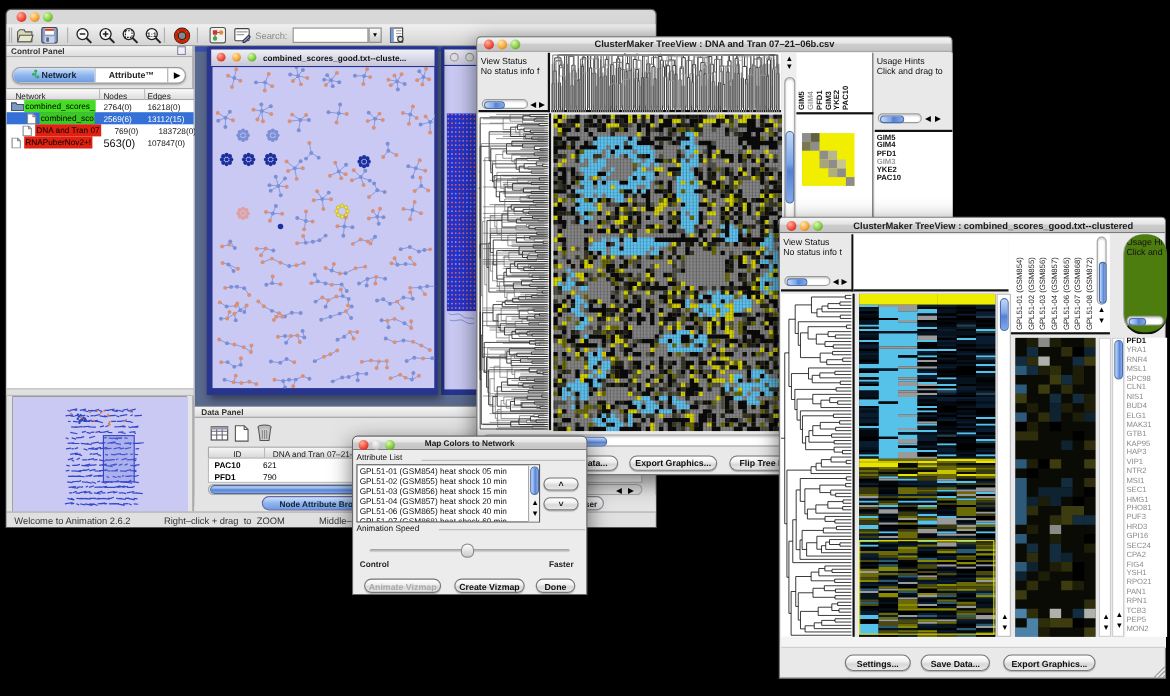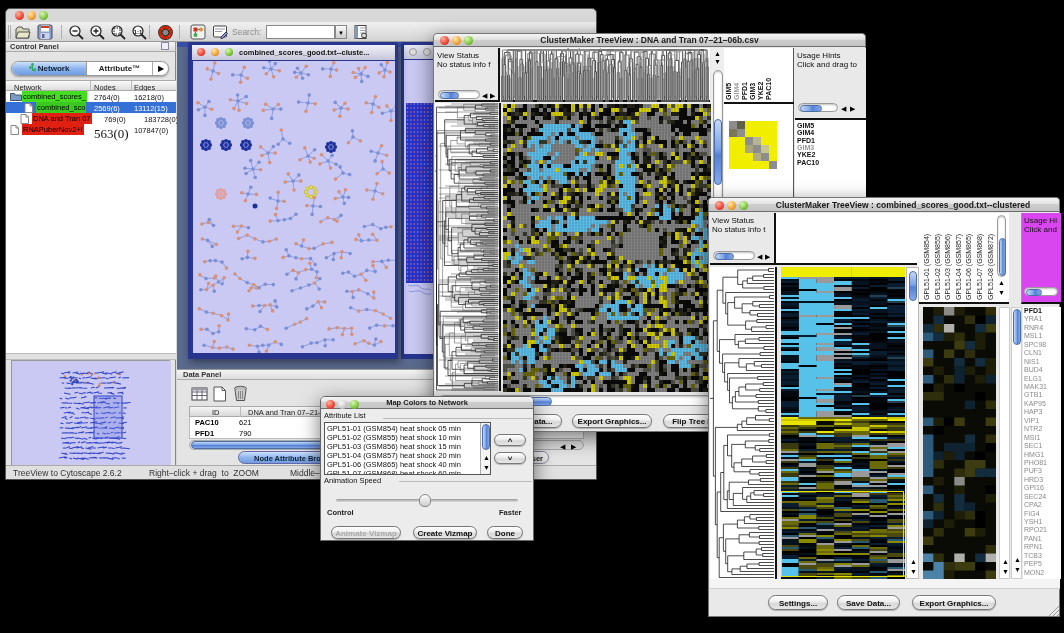--- a/index.html
+++ b/index.html
@@ -150,21 +150,21 @@
         <div class="abs" style="left:16px;top:0;height:11px;background:#e02010;font-size:7.5px;line-height:11px;color:#000;padding:0 1px;white-space:nowrap;overflow:hidden;max-width:70px;">DNA and Tran 07</div>
         <span class="abs" style="left:88px;top:2px;font-size:7.5px;color:#111;">769(0)</span>
         <span class="abs" style="left:128px;top:2px;font-size:7.5px;color:#111;">183728(0)</span>
       </div>
       <div class="abs" style="left:0;top:72px;width:142px;height:11px;text-align:center;">
         <svg class="abs" style="left:4px;top:0.5px;" width="9" height="10" viewBox="0 0 9 10">
           <path d="M1 .5h5l2.5 2.5v6.5h-7.5z" fill="#fff" stroke="#888"></path>
           <path d="M6 .5v2.5h2.5" fill="none" stroke="#888"></path>
         </svg>
         <div class="abs" style="left:16px;top:0;height:11px;background:#e02010;font-size:7.5px;line-height:11px;color:#000;padding:0 1px;white-space:nowrap;overflow:hidden;max-width:70px;">RNAPuberNov2+!</div>
-        <span class="abs" style="left:88px;top:2px;font-size:13px;color:#111;font-family:Liberation Serif, serif;">563(0)</span>
+        <span class="abs" style="left:88px;top:2px;font-size:10px;color:#111;">563(0)</span>
         <span class="abs" style="left:128px;top:2px;font-size:7.5px;color:#111;">107847(0)</span>
       </div>
       <div class="abs" style="left:0;top:301px;width:170px;height:7px;background:#e0e0e0;border-top:1px solid #bbb;border-bottom:1px solid #bbb;"></div>
       <div class="abs" style="left:5px;top:308px;width:159px;height:107px;border:1px solid #999;">
         <svg width="159" height="107" xmlns="http://www.w3.org/2000/svg">
           <rect width="159" height="107" fill="#c9c9f3"></rect>
           <path d="M49.3 12L52.0 13.1M51.8 12L58.3 10.7M56.0 12L58.2 11.6M60.6 12L66.2 11.0M63.8 12L68.4 13.3M68.1 12L72.0 12.7M70.9 12L76.3 12.7M74.7 12L78.0 11.1M78.0 12L81.0 13.2M83.1 12L87.0 12.0M85.7 12L92.2 10.8M90.0 12L94.9 13.2M93.1 12L95.5 12.1M95.7 12L100.2 13.3M99.4 12L104.6 10.8M103.7 12L108.7 13.4M106.3 12L111.4 10.9M47.6 17L54.4 16.2M51.9 17L55.8 17.5M56.2 17L58.6 16.5M61.3 17L65.6 16.7M66.8 17L68.9 17.9M70.2 17L73.3 16.8M73.7 17L78.9 15.8M78.6 17L84.5 17.9M82.6 17L85.8 17.7M86.3 17L93.2 16.7M93.6 17L96.4 18.0M96.8 17L103.7 16.0M106.5 17L108.8 16.1M110.2 17L117.0 16.6M49.8 22L52.2 22.2M54.4 22L58.7 22.6M59.2 22L65.6 21.0M63.8 22L70.2 22.0M66.6 22L71.3 21.0M71.0 22L76.9 21.2M73.6 22L77.8 22.2M77.2 22L81.6 23.3M89.1 22L93.7 22.1M94.3 22L99.5 22.1M97.7 22L103.3 20.8M102.3 22L106.8 22.4M105.0 22L108.8 23.1M52.7 27L57.8 27.5M56.5 27L59.4 27.3M59.5 27L63.3 26.9M63.6 27L69.5 26.5M68.5 27L75.2 27.3M78.9 27L82.6 26.2M83.7 27L86.8 25.8M92.0 27L97.7 26.9M96.1 27L101.2 26.2M99.3 27L102.3 26.8M104.7 27L107.2 27.9M107.3 27L113.6 27.3M110.5 27L113.9 26.4M51.9 32L58.4 33.3M62.4 32L66.0 31.2M66.7 32L70.5 33.0M70.4 32L73.8 31.9M74.8 32L79.0 31.1M78.5 32L81.3 32.1M81.5 32L86.8 30.9M85.9 32L90.1 32.3M95.4 32L100.1 31.5M97.9 32L102.3 33.1M105.5 32L111.0 31.4M109.6 32L111.6 33.3M47.7 37L50.2 38.0M53.2 37L57.2 38.2M57.2 37L62.7 36.6M60.6 37L64.5 36.0M69.1 37L74.5 35.6M82.3 37L85.1 36.9M86.9 37L90.5 37.7M90.4 37L95.2 38.3M93.0 37L98.9 37.5M95.8 37L98.8 37.1M101.0 37L104.0 37.6M49.5 42L55.5 41.7M53.4 42L60.2 42.2M61.4 42L67.8 42.8M66.8 42L71.4 43.3M70.9 42L77.8 41.0M77.8 42L84.0 41.4M80.7 42L82.9 41.7M85.5 42L92.4 40.6M88.6 42L93.4 41.1M93.1 42L98.0 43.0M100.9 42L107.7 41.7M104.3 42L107.2 43.0M108.7 42L115.5 42.1M111.9 42L118.7 41.5M48.0 47L52.6 46.4M53.0 47L55.1 46.9M55.9 47L59.0 46.0M63.9 47L67.5 48.2M68.1 47L73.8 46.1M70.7 47L76.9 47.6M74.3 47L79.8 45.7M78.9 47L85.6 45.7M83.1 47L89.4 46.6M91.2 47L97.6 45.6M96.6 47L100.9 46.4M101.5 47L107.2 45.8M111.2 47L114.5 46.9M51.8 52L58.5 51.0M56.2 52L61.4 51.8M58.8 52L62.7 53.3M69.6 52L71.8 51.4M72.2 52L77.0 51.1M76.5 52L79.9 53.4M83.6 52L86.3 52.7M88.8 52L93.2 52.5M92.7 52L97.9 51.4M97.3 52L101.6 52.3M101.7 52L104.1 51.7M106.5 52L108.9 51.9M110.8 52L113.5 52.4M49.7 57L54.6 55.5M53.0 57L55.4 58.4M57.6 57L60.5 55.5M62.7 57L67.0 57.1M67.6 57L73.4 56.0M73.0 57L76.6 56.9M78.1 57L83.6 58.2M83.5 57L89.5 57.3M88.4 57L92.5 56.9M93.4 57L95.6 56.1M98.4 57L103.3 55.7M103.2 57L106.6 56.9M106.6 57L112.2 56.0M109.3 57L111.8 57.8M48.3 62L51.4 62.6M53.7 62L58.1 62.1M57.4 62L60.7 61.2M62.0 62L68.9 62.7M65.0 62L70.0 60.9M69.0 62L75.1 61.7M73.2 62L75.9 61.5M78.1 62L84.8 60.8M80.9 62L85.2 61.6M84.0 62L90.5 63.3M88.4 62L93.3 61.0M91.1 62L94.4 61.0M96.0 62L99.2 61.0M101.2 62L104.1 60.7M106.4 62L112.0 62.6M110.7 62L114.8 61.3M47.8 67L51.1 66.6M52.9 67L58.2 67.4M55.4 67L61.8 67.7M59.5 67L66.2 66.3M62.5 67L64.6 66.2M65.2 67L69.2 65.5M69.2 67L74.7 65.7M73.9 67L79.9 67.4M78.0 67L84.9 66.1M83.2 67L85.7 66.1M85.8 67L88.7 67.2M89.1 67L95.1 67.1M92.4 67L95.1 65.6M97.0 67L102.8 67.6M102.3 67L107.1 66.0M106.5 67L112.1 66.5M109.3 67L112.0 67.7M49.7 72L55.3 71.8M53.6 72L60.6 71.8M57.6 72L61.8 71.9M61.3 72L65.0 72.4M65.8 72L72.0 70.7M69.1 72L71.7 71.3M72.9 72L79.7 71.2M77.3 72L81.9 71.4M80.2 72L82.5 70.6M84.9 72L87.2 73.3M90.4 72L94.2 73.1M94.9 72L97.8 72.7M98.7 72L100.9 71.3M101.9 72L108.5 71.7M105.0 72L107.3 71.7M108.8 72L113.4 71.5M111.3 72L114.1 71.0M49.1 77L53.9 77.7M53.5 77L59.1 76.5M58.9 77L61.8 75.9M62.5 77L66.5 77.4M66.1 77L71.5 78.3M71.4 77L75.4 78.5M76.5 77L79.0 76.4M80.2 77L84.6 78.3M83.9 77L87.5 77.3M88.0 77L90.3 77.8M93.0 77L96.0 75.8M97.4 77L104.1 77.5M101.6 77L108.2 78.3M104.6 77L107.3 75.5M109.7 77L114.2 77.8M50.3 82L57.1 81.4M53.1 82L59.0 82.8M58.1 82L61.3 81.6M61.5 82L63.5 81.4M65.9 82L68.0 80.8M68.9 82L73.5 80.6M73.9 82L79.2 81.6M79.0 82L85.3 81.2M83.0 82L88.4 82.1M87.7 82L92.3 82.0M92.0 82L97.6 80.7M94.7 82L101.6 81.0M99.2 82L104.3 81.2M103.5 82L108.9 82.1M108.2 82L110.4 81.2M50.8 87L53.8 87.1M54.3 87L57.7 85.6M56.8 87L60.4 87.6M60.1 87L66.5 85.6M64.4 87L70.2 85.9M69.1 87L71.9 87.5M73.4 87L79.5 88.1M76.2 87L81.1 85.5M80.2 87L83.9 87.0M85.5 87L92.3 85.8M91.0 87L94.8 86.1M96.0 87L100.2 87.0M100.0 87L102.7 87.7M103.3 87L110.1 85.8M108.2 87L112.3 87.3M111.4 87L117.8 87.7M49.3 92L55.2 93.4M52.7 92L55.5 93.4M57.4 92L62.9 92.5M61.2 92L67.8 92.5M65.1 92L70.3 92.8M69.3 92L75.1 92.0M73.2 92L78.4 92.7M76.9 92L82.4 92.4M81.3 92L87.8 92.7M86.2 92L89.6 92.1M88.8 92L91.6 91.0M93.6 92L98.5 92.5M96.7 92L102.3 93.1M101.7 92L105.3 91.9M104.3 92L110.4 93.4M109.5 92L113.0 92.5M47.0 97L54.0 95.8M52.3 97L55.5 96.6M57.4 97L60.0 98.0M61.0 97L65.5 98.1M65.1 97L72.1 98.4M69.2 97L74.3 97.5M72.6 97L76.7 98.5M76.8 97L83.4 96.3M79.4 97L84.2 96.5M82.9 97L85.4 96.9M87.0 97L93.2 96.8M91.8 97L96.3 96.9M95.0 97L101.3 98.4M99.9 97L104.8 96.9M105.3 97L107.7 98.1M109.6 97L113.6 97.4" stroke="#3548c8" stroke-width="1.1" fill="none"></path>
           <circle cx="86.9" cy="24.3" r="0.9" fill="#e07838"></circle>
           <circle cx="73.7" cy="21.4" r="0.9" fill="#e07838"></circle>
           <circle cx="106.4" cy="13.2" r="0.9" fill="#e07838"></circle>
@@ -1059,21 +1059,21 @@
         <div class="sbthumb" style="left:1px;top:0px;width:340px;height:8px;"></div>
         <span class="arr" style="left:370px;top:1.5px;">◀</span>
         <span class="arr" style="left:381px;top:1.5px;">▶</span>
       </div>
     </div>
     <div class="abs" style="left:171px;top:441px;width:419px;height:15px;background:#e4e4e4;">
       <div class="abs" style="left:61px;top:1px;width:116px;height:13px;border:1px solid #66a;border-radius:7px;background:linear-gradient(#cfe2fb,#8fb5ee 50%,#6f9ce0);font-size:7.5px;font-weight:bold;text-align:center;line-height:13px;color:#123;white-space:nowrap;overflow:hidden;">Node Attribute Browser</div>
       <div class="abs" style="left:255px;top:1px;width:117px;height:13px;border:1px solid #889;border-radius:7px;background:linear-gradient(#fafafa,#ddd);font-size:7.5px;font-weight:bold;text-align:right;line-height:13px;color:#222;white-space:nowrap;overflow:hidden;padding-right:5px;">Edge Attribute Browser</div>
     </div>
     <div class="abs" style="left:0;top:456px;width:590px;height:14px;background:#e0e0e0;border-top:1px solid #aaa;font-size:8.5px;color:#333;">
-      <span class="abs" style="left:7px;top:2px;">TreeView to Cytoscape 2.6.2</span>
+      <span class="abs" style="left:7px;top:2px;">Welcome to Animation 2.6.2</span>
       <span class="abs" style="left:143px;top:2px;">Right–click + drag&nbsp; to&nbsp; ZOOM</span>
       <span class="abs" style="left:284px;top:2px;">Middle–click + drag&nbsp; to&nbsp; PAN</span>
     </div>
   </div>
 <div class="win" id="tv1" style="left:433px;top:33px;width:433px;height:399px;background:#e9e9e9;border:1px solid #777;border-radius:4px 4px 0 0;">
     <div class="titlebar" style="height:13px;font-size:8.5px;line-height:13px;">ClusterMaker TreeView : DNA and Tran 07–21–06b.csv</div>
     <div class="tl r" style="left:6px;top:2px;"></div>
     <div class="tl o" style="left:18px;top:2px;"></div>
     <div class="tl g" style="left:30px;top:2px;"></div>
     <div class="abs" style="left:1px;top:14px;width:65px;height:54px;background:#e9e9e9;border-right:2px solid #111;border-bottom:2px solid #111;">
@@ -1202,21 +1202,21 @@
         <text x="54.4" y="87" font-size="7" fill="#222" font-family="Liberation Sans" transform="rotate(-90 54.4 87)">GPL51-06 (GSM865)</text>
         <text x="65.0" y="87" font-size="7" fill="#222" font-family="Liberation Sans" transform="rotate(-90 65.0 87)">GPL51-07 (GSM868)</text>
         <text x="75.6" y="87" font-size="7" fill="#222" font-family="Liberation Sans" transform="rotate(-90 75.6 87)">GPL51-08 (GSM872)</text>
       </svg>
       <div class="sbtrack" style="left:80px;top:2px;width:9px;height:62px;border-radius:5px;">
         <div class="sbthumbv" style="left:0.5px;top:22px;width:7px;height:38px;"></div>
       </div>
       <span class="arr" style="left:81px;top:66px;">▲</span>
       <span class="arr" style="left:81px;top:76px;">▼</span>
     </div>
-    <div class="abs" style="left:312px;top:15px;width:40px;height:91px;background:#d946ef;border-bottom:2px solid #111;border-left:1px solid #999;overflow:hidden;">
+    <div class="abs" style="left:312px;top:15px;width:40px;height:91px;background:#4d7c0f;border-bottom:2px solid #111;border-left:1px solid #999;overflow:hidden;border-radius:18px;">
       <div class="abs panel-lbl" style="left:2px;top:3px;">Usage Hi<br>Click and</div>
       <div class="sbtrack" style="left:2px;top:74px;width:34px;height:9px;">
         <div class="sbthumbv" style="left:1px;top:0.5px;width:16px;height:7px;"></div>
       </div>
     </div>
     <div class="abs" style="left:1px;top:69px;width:67px;height:312px;background:#fff;border-right:2px solid #111;">
       <svg width="65" height="312" xmlns="http://www.w3.org/2000/svg">
         <path d="M64.0 1.5L58.5 1.5M64.0 4.5L58.5 4.5M58.5 1.5L58.5 4.5M64.0 7.5L53.6 7.5M64.0 10.5L53.6 10.5M53.6 7.5L53.6 10.5M53.6 9.0L42.7 9.0M64.0 13.5L42.7 13.5M42.7 9.0L42.7 13.5M42.7 11.2L37.3 11.2M64.0 16.5L37.3 16.5M37.3 11.2L37.3 16.5M64.0 19.5L53.9 19.5M64.0 22.5L53.9 22.5M53.9 19.5L53.9 22.5M37.3 13.9L32.7 13.9M53.9 21.0L32.7 21.0M32.7 13.9L32.7 21.0M58.5 3.0L27.7 3.0M32.7 17.4L27.7 17.4M27.7 3.0L27.7 17.4M64.0 28.5L59.6 28.5M64.0 31.5L59.6 31.5M59.6 28.5L59.6 31.5M64.0 37.5L49.4 37.5M64.0 40.5L49.4 40.5M49.4 37.5L49.4 40.5M64.0 34.5L42.8 34.5M49.4 39.0L42.8 39.0M42.8 34.5L42.8 39.0M64.0 46.5L47.5 46.5M64.0 49.5L47.5 49.5M47.5 46.5L47.5 49.5M64.0 43.5L40.0 43.5M47.5 48.0L40.0 48.0M40.0 43.5L40.0 48.0M42.8 36.8L32.1 36.8M40.0 45.8L32.1 45.8M32.1 36.8L32.1 45.8M59.6 30.0L24.6 30.0M32.1 41.2L24.6 41.2M24.6 30.0L24.6 41.2M64.0 52.5L46.9 52.5M64.0 55.5L46.9 55.5M46.9 52.5L46.9 55.5M64.0 58.5L56.1 58.5M64.0 61.5L56.1 61.5M56.1 58.5L56.1 61.5M56.1 60.0L41.6 60.0M64.0 64.5L41.6 64.5M41.6 60.0L41.6 64.5M46.9 54.0L35.6 54.0M41.6 62.2L35.6 62.2M35.6 54.0L35.6 62.2M24.6 35.6L17.7 35.6M35.6 58.1L17.7 58.1M17.7 35.6L17.7 58.1M64.0 25.5L15.7 25.5M17.7 46.9L15.7 46.9M15.7 25.5L15.7 46.9M27.7 10.2L12.9 10.2M15.7 36.2L12.9 36.2M12.9 10.2L12.9 36.2M64.0 70.5L49.0 70.5M64.0 73.5L49.0 73.5M49.0 70.5L49.0 73.5M49.0 72.0L35.3 72.0M64.0 76.5L35.3 76.5M35.3 72.0L35.3 76.5M64.0 79.5L53.9 79.5M64.0 82.5L53.9 82.5M53.9 79.5L53.9 82.5M35.3 74.2L28.4 74.2M53.9 81.0L28.4 81.0M28.4 74.2L28.4 81.0M64.0 67.5L25.0 67.5M28.4 77.6L25.0 77.6M25.0 67.5L25.0 77.6M64.0 85.5L50.1 85.5M64.0 88.5L50.1 88.5M50.1 85.5L50.1 88.5M64.0 97.5L51.5 97.5M64.0 100.5L51.5 100.5M51.5 97.5L51.5 100.5M64.0 94.5L44.3 94.5M51.5 99.0L44.3 99.0M44.3 94.5L44.3 99.0M44.3 96.8L36.3 96.8M64.0 103.5L36.3 103.5M36.3 96.8L36.3 103.5M64.0 91.5L28.9 91.5M36.3 100.1L28.9 100.1M28.9 91.5L28.9 100.1M64.0 109.5L47.7 109.5M64.0 112.5L47.7 112.5M47.7 109.5L47.7 112.5M64.0 115.5L53.3 115.5M64.0 118.5L53.3 118.5M53.3 115.5L53.3 118.5M64.0 121.5L49.7 121.5M64.0 124.5L49.7 124.5M49.7 121.5L49.7 124.5M53.3 117.0L35.7 117.0M49.7 123.0L35.7 123.0M35.7 117.0L35.7 123.0M64.0 127.5L46.0 127.5M64.0 130.5L46.0 130.5M46.0 127.5L46.0 130.5M35.7 120.0L28.9 120.0M46.0 129.0L28.9 129.0M28.9 120.0L28.9 129.0M64.0 133.5L48.3 133.5M64.0 136.5L48.3 136.5M48.3 133.5L48.3 136.5M28.9 124.5L25.4 124.5M48.3 135.0L25.4 135.0M25.4 124.5L25.4 135.0M64.0 142.5L55.9 142.5M64.0 145.5L55.9 145.5M55.9 142.5L55.9 145.5M64.0 139.5L48.3 139.5M55.9 144.0L48.3 144.0M48.3 139.5L48.3 144.0M25.4 129.8L22.4 129.8M48.3 141.8L22.4 141.8M22.4 129.8L22.4 141.8M47.7 111.0L19.5 111.0M22.4 135.8L19.5 135.8M19.5 111.0L19.5 135.8M64.0 106.5L17.6 106.5M19.5 123.4L17.6 123.4M17.6 106.5L17.6 123.4M28.9 95.8L14.6 95.8M17.6 114.9L14.6 114.9M14.6 95.8L14.6 114.9M50.1 87.0L12.6 87.0M14.6 105.4L12.6 105.4M12.6 87.0L12.6 105.4M25.0 72.6L9.5 72.6M12.6 96.2L9.5 96.2M9.5 72.6L9.5 96.2M12.9 23.2L7.2 23.2M9.5 84.4L7.2 84.4M7.2 23.2L7.2 84.4M64.0 151.5L59.3 151.5M64.0 154.5L59.3 154.5M59.3 151.5L59.3 154.5M64.0 148.5L45.5 148.5M59.3 153.0L45.5 153.0M45.5 148.5L45.5 153.0M45.5 150.8L36.7 150.8M64.0 157.5L36.7 157.5M36.7 150.8L36.7 157.5M36.7 154.1L31.9 154.1M64.0 160.5L31.9 160.5M31.9 154.1L31.9 160.5M31.9 157.3L27.3 157.3M64.0 163.5L27.3 163.5M27.3 157.3L27.3 163.5M64.0 166.5L59.4 166.5M64.0 169.5L59.4 169.5M59.4 166.5L59.4 169.5M64.0 172.5L58.8 172.5M64.0 175.5L58.8 175.5M58.8 172.5L58.8 175.5M64.0 181.5L49.7 181.5M64.0 184.5L49.7 184.5M49.7 181.5L49.7 184.5M64.0 178.5L45.2 178.5M49.7 183.0L45.2 183.0M45.2 178.5L45.2 183.0M58.8 174.0L35.3 174.0M45.2 180.8L35.3 180.8M35.3 174.0L35.3 180.8M64.0 187.5L56.4 187.5M64.0 190.5L56.4 190.5M56.4 187.5L56.4 190.5M64.0 193.5L56.1 193.5M64.0 196.5L56.1 196.5M56.1 193.5L56.1 196.5M56.4 189.0L42.6 189.0M56.1 195.0L42.6 195.0M42.6 189.0L42.6 195.0M42.6 192.0L31.7 192.0M64.0 199.5L31.7 199.5M31.7 192.0L31.7 199.5M64.0 205.5L49.0 205.5M64.0 208.5L49.0 208.5M49.0 205.5L49.0 208.5M64.0 202.5L40.0 202.5M49.0 207.0L40.0 207.0M40.0 202.5L40.0 207.0M31.7 195.8L24.0 195.8M40.0 204.8L24.0 204.8M24.0 195.8L24.0 204.8M35.3 177.4L21.7 177.4M24.0 200.2L21.7 200.2M21.7 177.4L21.7 200.2M59.4 168.0L17.5 168.0M21.7 188.8L17.5 188.8M17.5 168.0L17.5 188.8M64.0 211.5L50.4 211.5M64.0 214.5L50.4 214.5M50.4 211.5L50.4 214.5M50.4 213.0L38.5 213.0M64.0 217.5L38.5 217.5M38.5 213.0L38.5 217.5M64.0 226.5L53.6 226.5M64.0 229.5L53.6 229.5M53.6 226.5L53.6 229.5M64.0 223.5L44.1 223.5M53.6 228.0L44.1 228.0M44.1 223.5L44.1 228.0M44.1 225.8L40.7 225.8M64.0 232.5L40.7 232.5M40.7 225.8L40.7 232.5M40.7 229.1L36.8 229.1M64.0 235.5L36.8 235.5M36.8 229.1L36.8 235.5M64.0 220.5L32.6 220.5M36.8 232.3L32.6 232.3M32.6 220.5L32.6 232.3M32.6 226.4L23.3 226.4M64.0 238.5L23.3 238.5M23.3 226.4L23.3 238.5M38.5 215.2L19.2 215.2M23.3 232.5L19.2 232.5M19.2 215.2L19.2 232.5M19.2 223.9L17.3 223.9M64.0 241.5L17.3 241.5M17.3 223.9L17.3 241.5M17.5 178.4L13.8 178.4M17.3 232.7L13.8 232.7M13.8 178.4L13.8 232.7M13.8 205.5L10.7 205.5M64.0 244.5L10.7 244.5M10.7 205.5L10.7 244.5M64.0 250.5L46.4 250.5M64.0 253.5L46.4 253.5M46.4 250.5L46.4 253.5M64.0 247.5L39.9 247.5M46.4 252.0L39.9 252.0M39.9 247.5L39.9 252.0M39.9 249.8L34.4 249.8M64.0 256.5L34.4 256.5M34.4 249.8L34.4 256.5M64.0 259.5L48.8 259.5M64.0 262.5L48.8 262.5M48.8 259.5L48.8 262.5M34.4 253.1L27.4 253.1M48.8 261.0L27.4 261.0M27.4 253.1L27.4 261.0M64.0 268.5L49.5 268.5M64.0 271.5L49.5 271.5M49.5 268.5L49.5 271.5M64.0 265.5L39.4 265.5M49.5 270.0L39.4 270.0M39.4 265.5L39.4 270.0M64.0 274.5L49.1 274.5M64.0 277.5L49.1 277.5M49.1 274.5L49.1 277.5M39.4 267.8L29.1 267.8M49.1 276.0L29.1 276.0M29.1 267.8L29.1 276.0M64.0 280.5L51.5 280.5M64.0 283.5L51.5 283.5M51.5 280.5L51.5 283.5M64.0 286.5L52.7 286.5M64.0 289.5L52.7 289.5M52.7 286.5L52.7 289.5M51.5 282.0L46.2 282.0M52.7 288.0L46.2 288.0M46.2 282.0L46.2 288.0M46.2 285.0L33.8 285.0M64.0 292.5L33.8 292.5M33.8 285.0L33.8 292.5M64.0 295.5L49.1 295.5M64.0 298.5L49.1 298.5M49.1 295.5L49.1 298.5M49.1 297.0L37.0 297.0M64.0 301.5L37.0 301.5M37.0 297.0L37.0 301.5M37.0 299.2L30.2 299.2M64.0 304.5L30.2 304.5M30.2 299.2L30.2 304.5M30.2 301.9L21.9 301.9M64.0 307.5L21.9 307.5M21.9 301.9L21.9 307.5M33.8 288.8L17.7 288.8M21.9 304.7L17.7 304.7M17.7 288.8L17.7 304.7M29.1 271.9L15.7 271.9M17.7 296.7L15.7 296.7M15.7 271.9L15.7 296.7M27.4 257.1L13.4 257.1M15.7 284.3L13.4 284.3M13.4 257.1L13.4 284.3M13.4 270.7L9.2 270.7M64.0 310.5L9.2 310.5M9.2 270.7L9.2 310.5M10.7 225.0L7.2 225.0M9.2 290.6L7.2 290.6M7.2 225.0L7.2 290.6M27.3 160.4L5.4 160.4M7.2 257.8L5.4 257.8M5.4 160.4L5.4 257.8M7.2 53.8L3.4 53.8M5.4 209.1L3.4 209.1M3.4 53.8L3.4 209.1M3.4 131.4L0.0 131.4" stroke="#000" stroke-width="0.7" fill="none"></path>
       </svg>
     </div>

